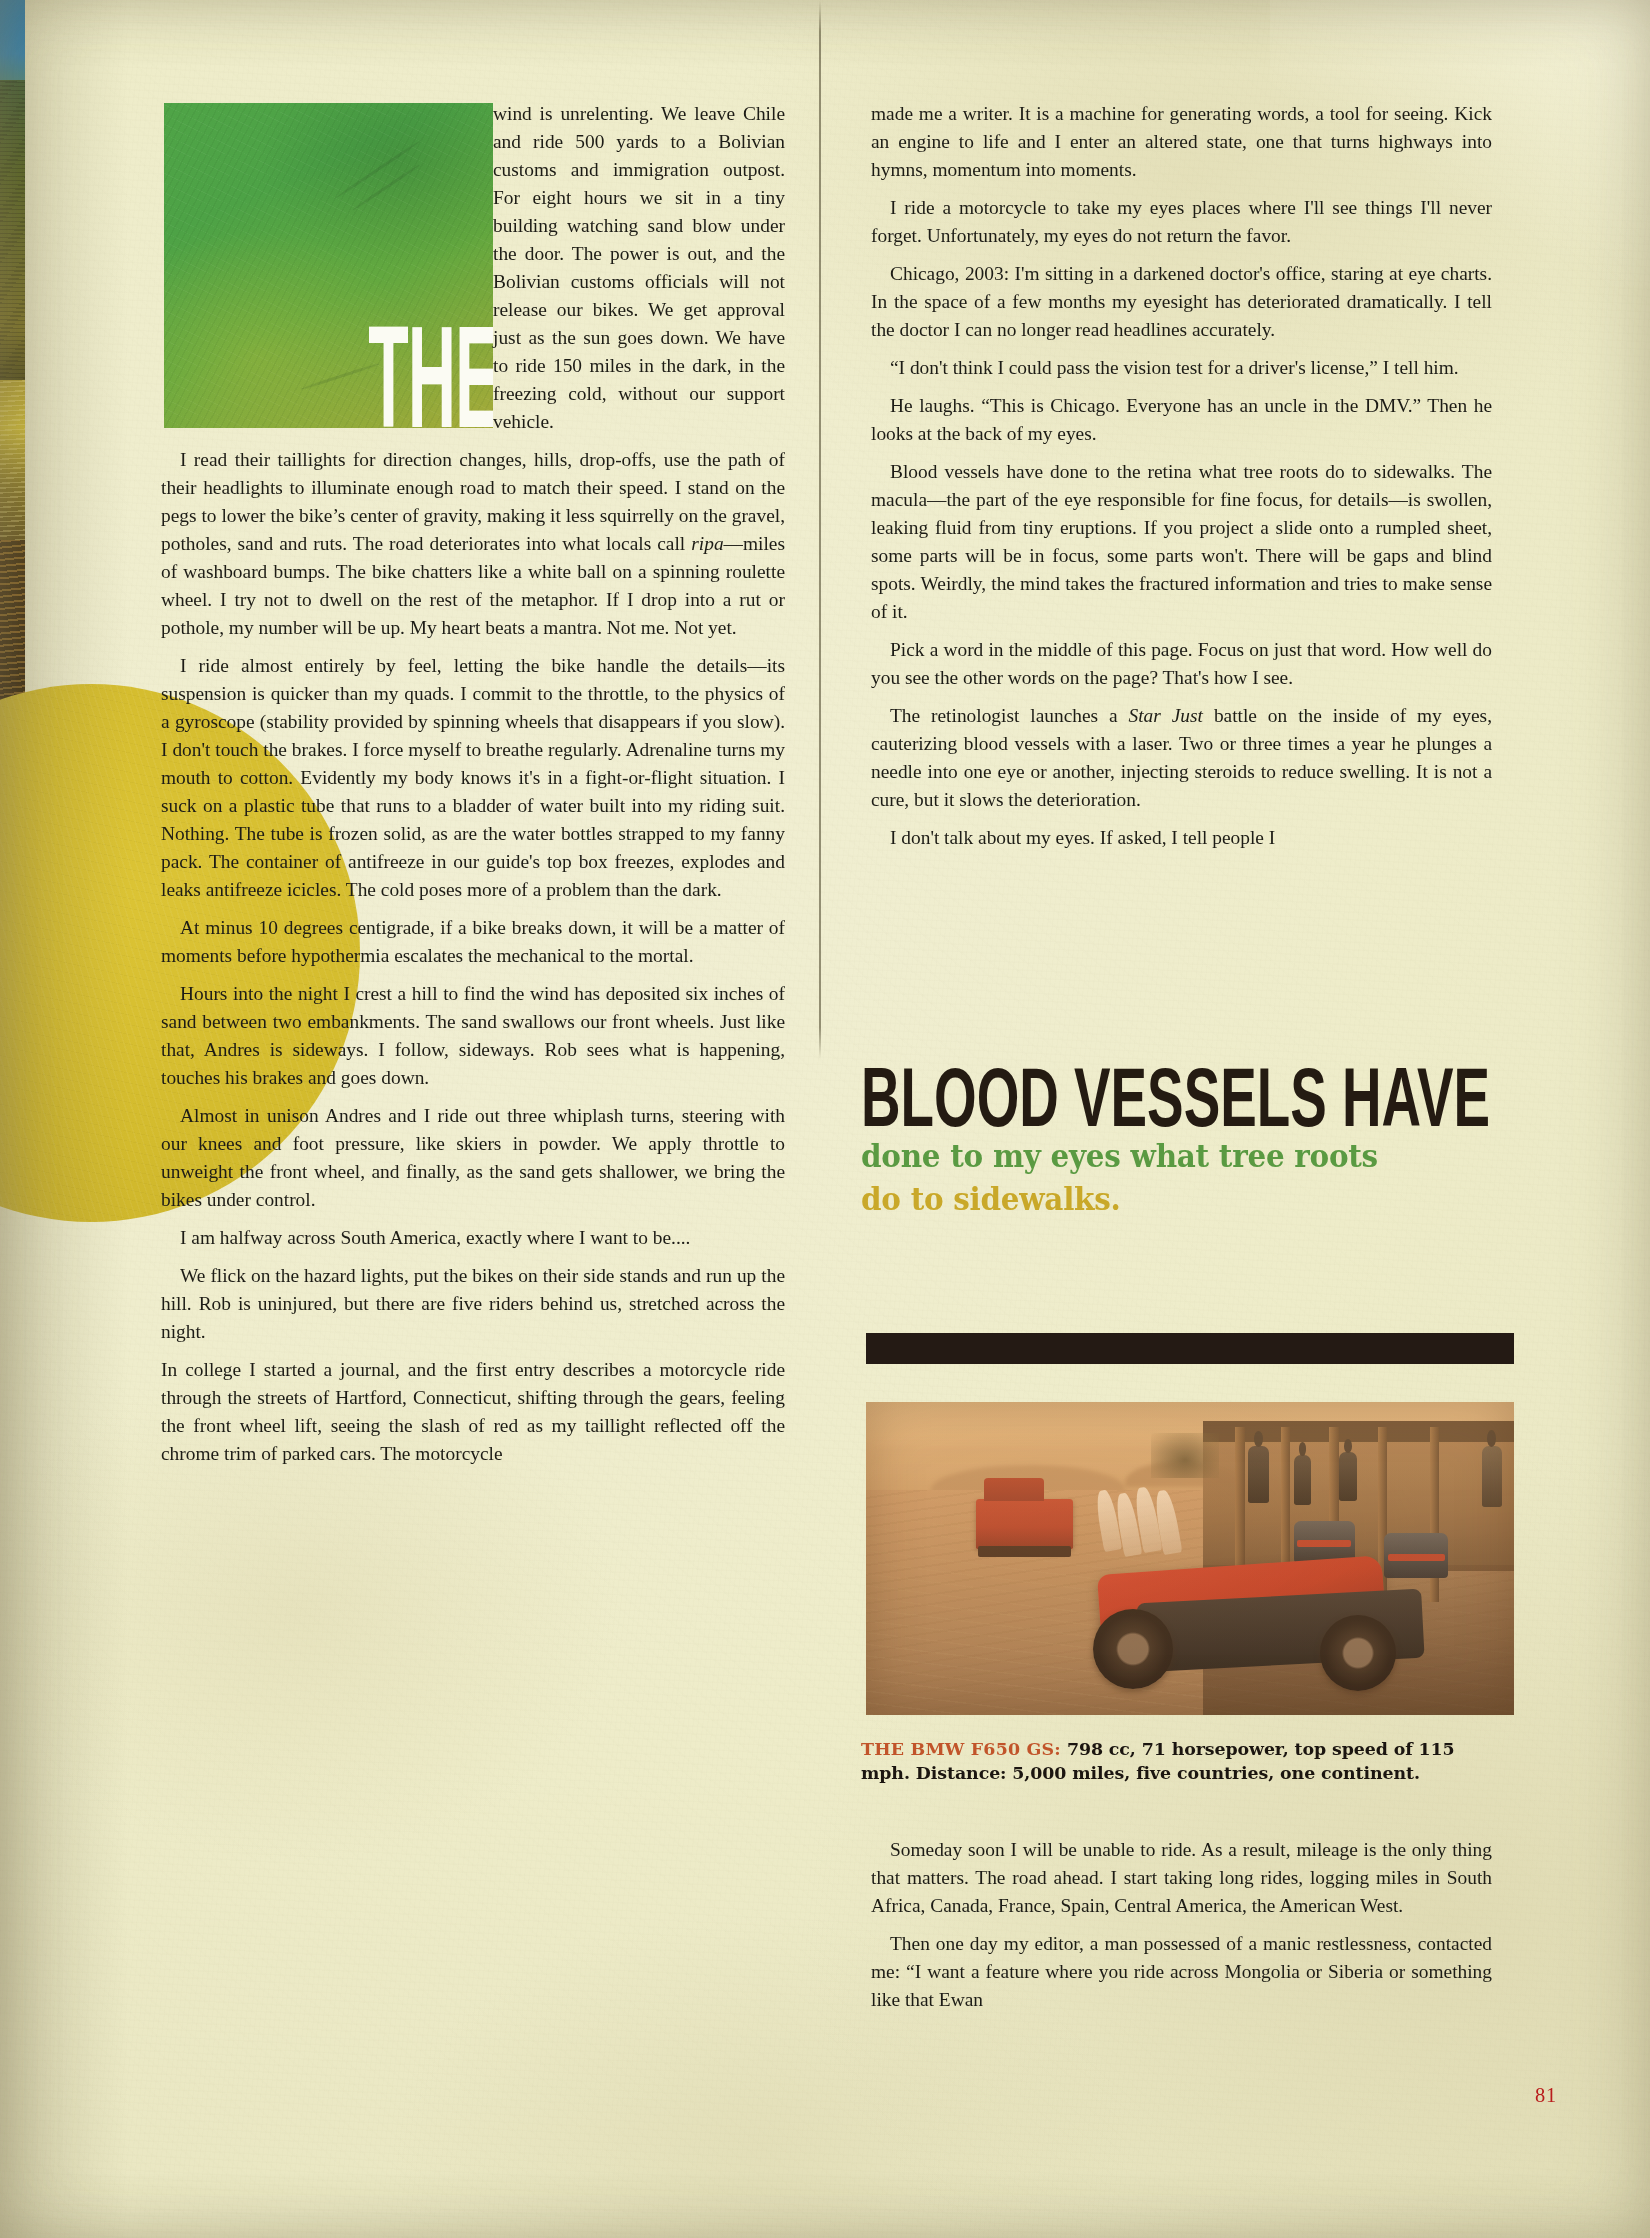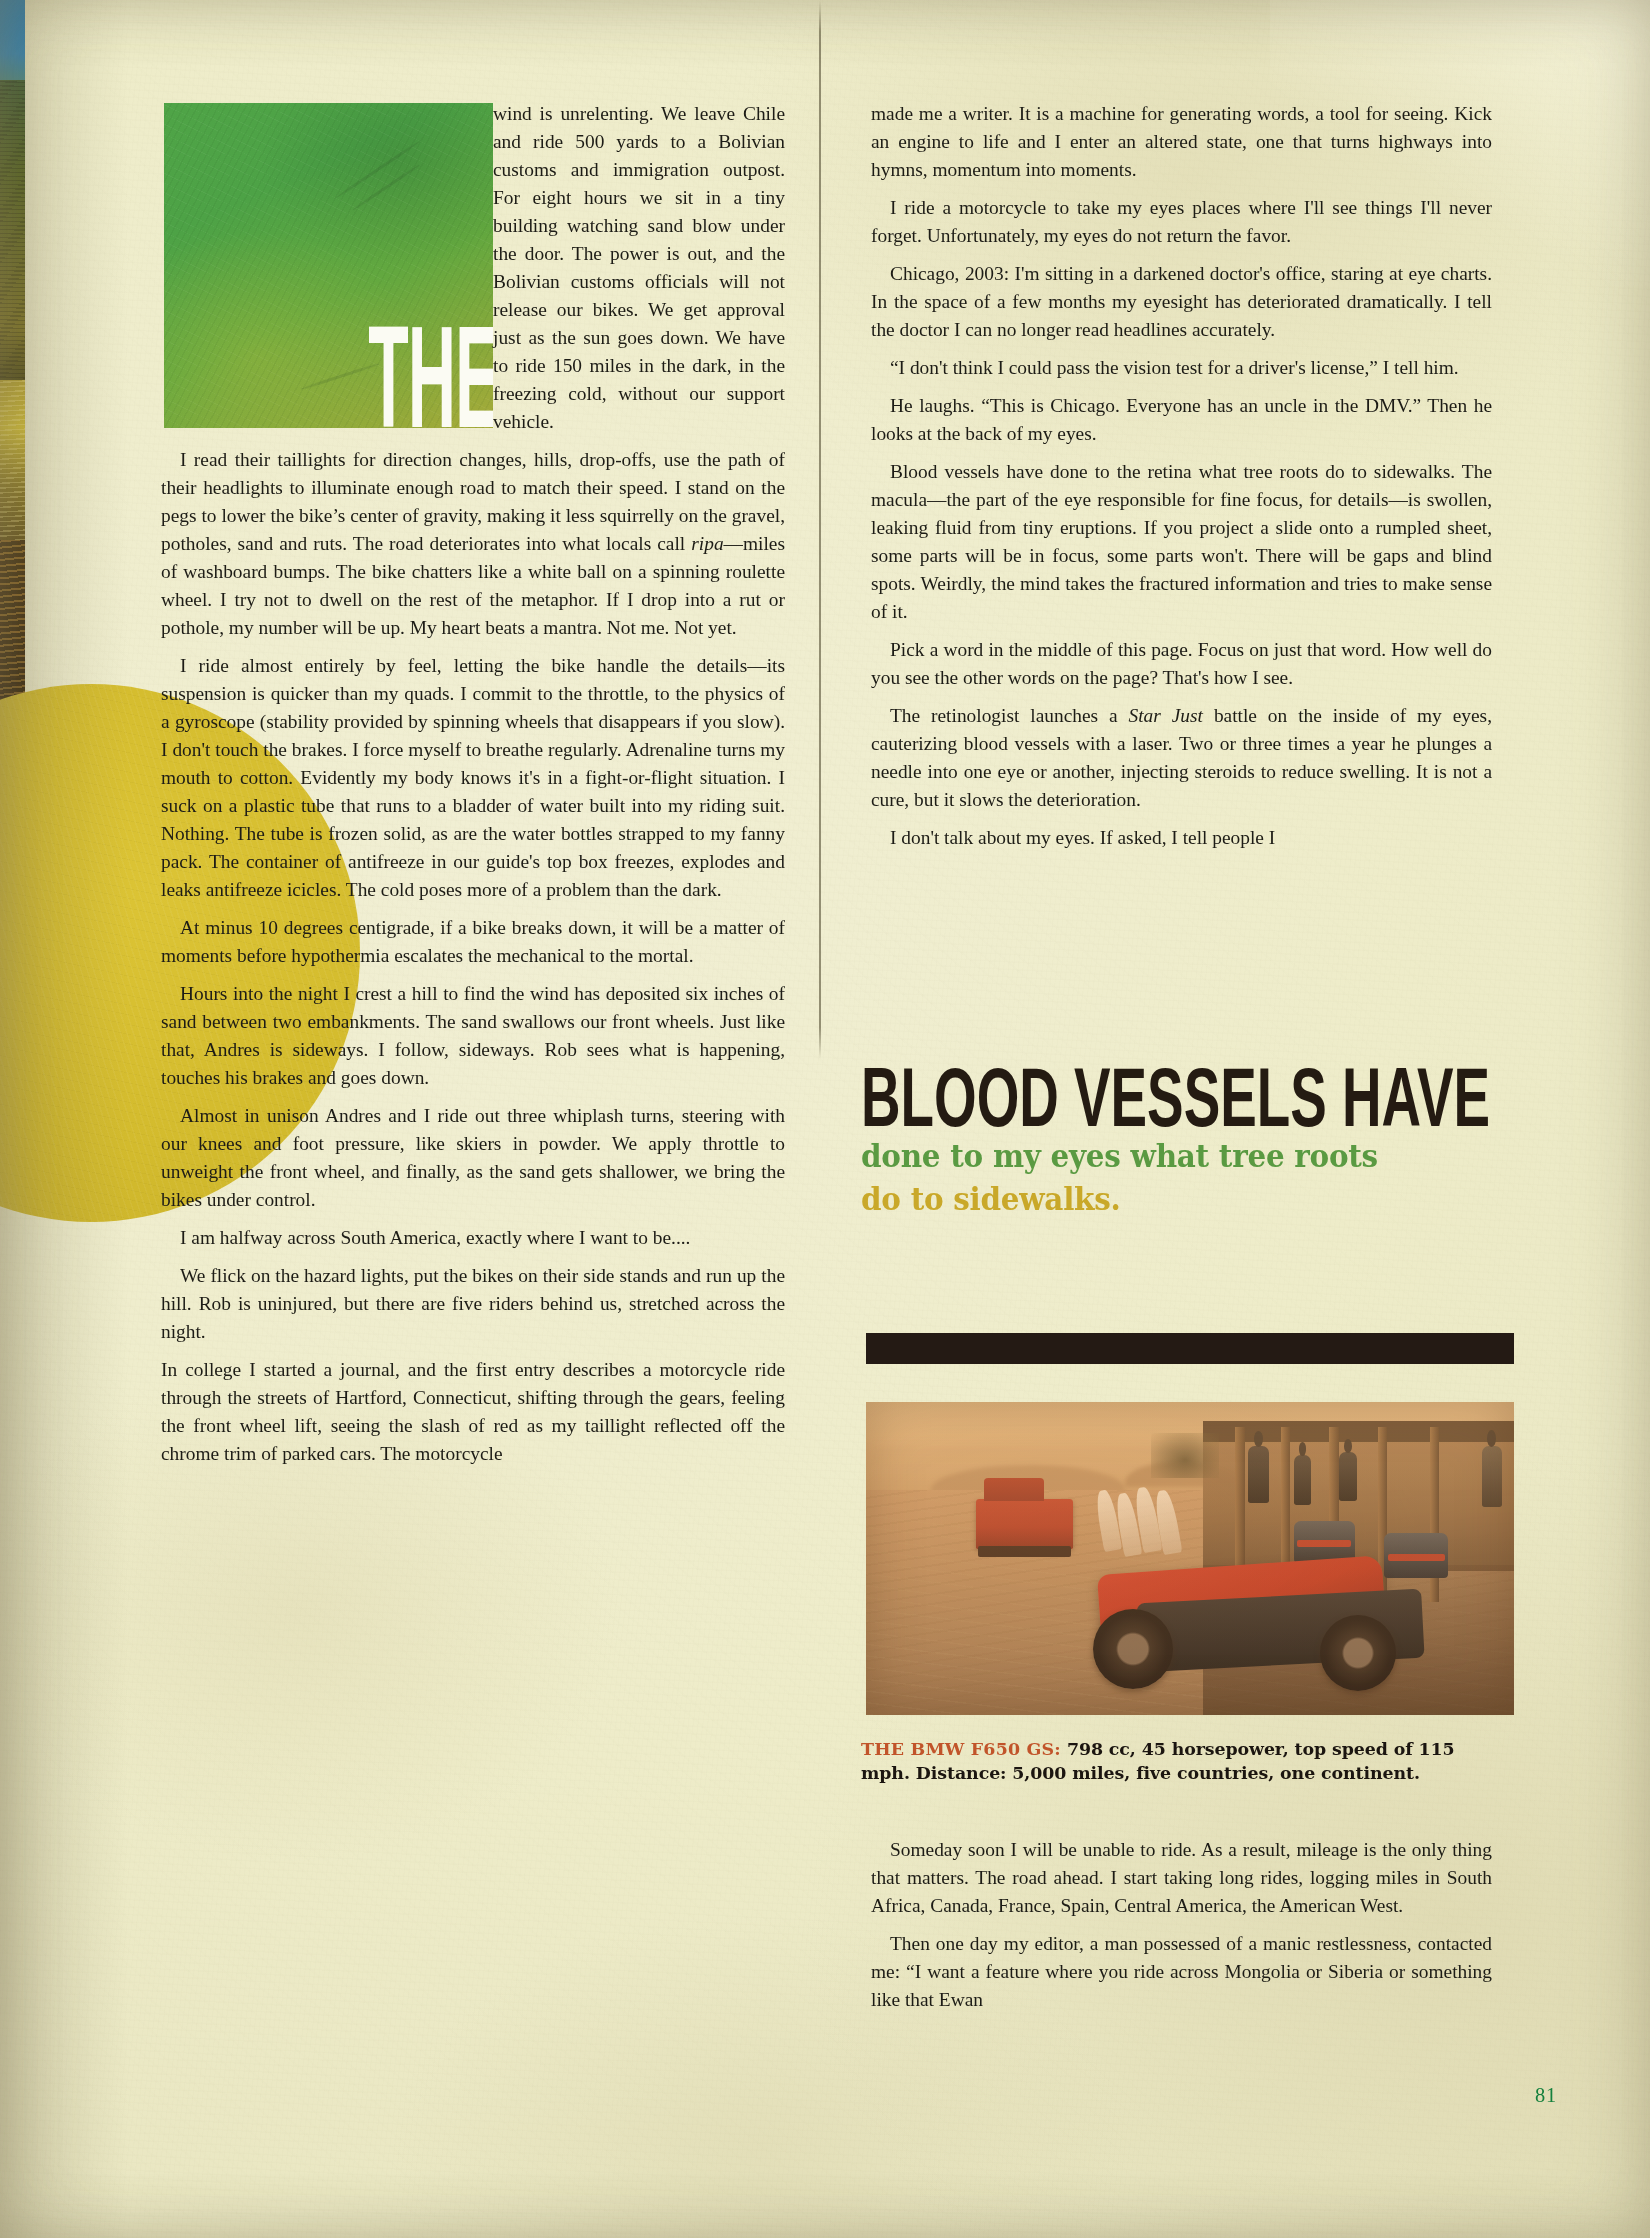--- a/index.html
+++ b/index.html
@@ -428,21 +428,21 @@
     letter-spacing: 0.2px;
   }
 
   
   .folio {
     position: absolute;
     left: 1535px;
     top: 2084px;
     font-family: "Liberation Serif", serif;
     font-size: 20.4px;
-    color: #15803d;
+    color: #b91c1c;
     letter-spacing: 0.7px;
   }
 </style>
 </head>
 <body>
 
 <div class="page">
 
   <div class="paper-base"></div>
   <div class="paper-grain"></div>
@@ -532,21 +532,21 @@
     <div class="ph-bike ph-bike-red"></div>
     <div class="ph-bike-body"></div>
     <div class="ph-wheel ph-w1"></div>
     <div class="ph-wheel ph-w2"></div>
     <div class="ph-grade"></div>
     <div class="ph-warm"></div>
     <div class="ph-vig"></div>
   </div>
 
   <div class="caption">
-    <span class="lead">THE BMW F650 GS:</span><span> 798 cc, 45 horsepower, top speed of 115 mph. Distance: 5,000 miles, five countries, one continent.</span>
+    <span class="lead">THE BMW F650 GS:</span><span> 798 cc, 71 horsepower, top speed of 115 mph. Distance: 5,000 miles, five countries, one continent.</span>
   </div>
 
   <div class="col col-right-lower">
     <p>Someday soon I will be unable to ride. As a result, mileage is the only thing that matters. The road ahead. I start taking long rides, logging miles in South Africa, Canada, France, Spain, Central America, the American West.</p>
     <p>Then one day my editor, a man possessed of a manic restlessness, contacted me: “I want a feature where you ride across Mongolia or Siberia or something like that Ewan</p>
   </div>
 
   <div class="folio">81</div>
 
   <div class="gutter-shade"></div>

